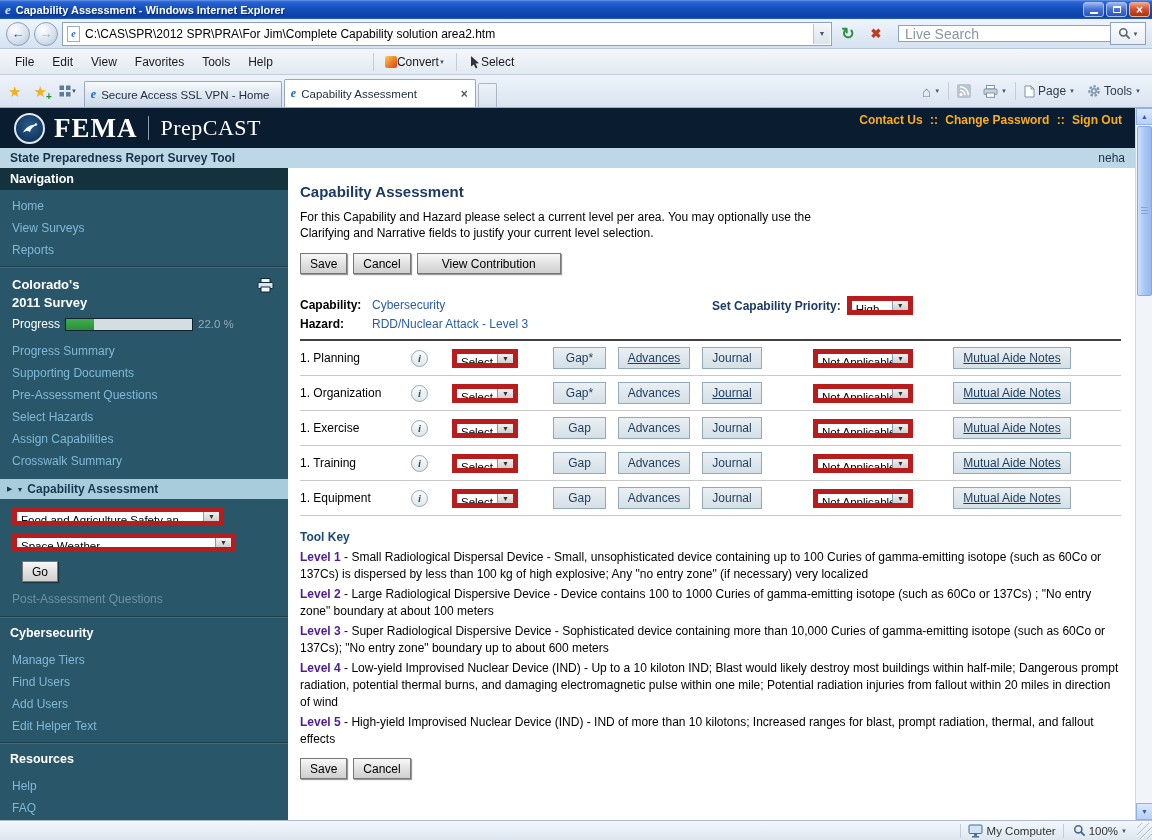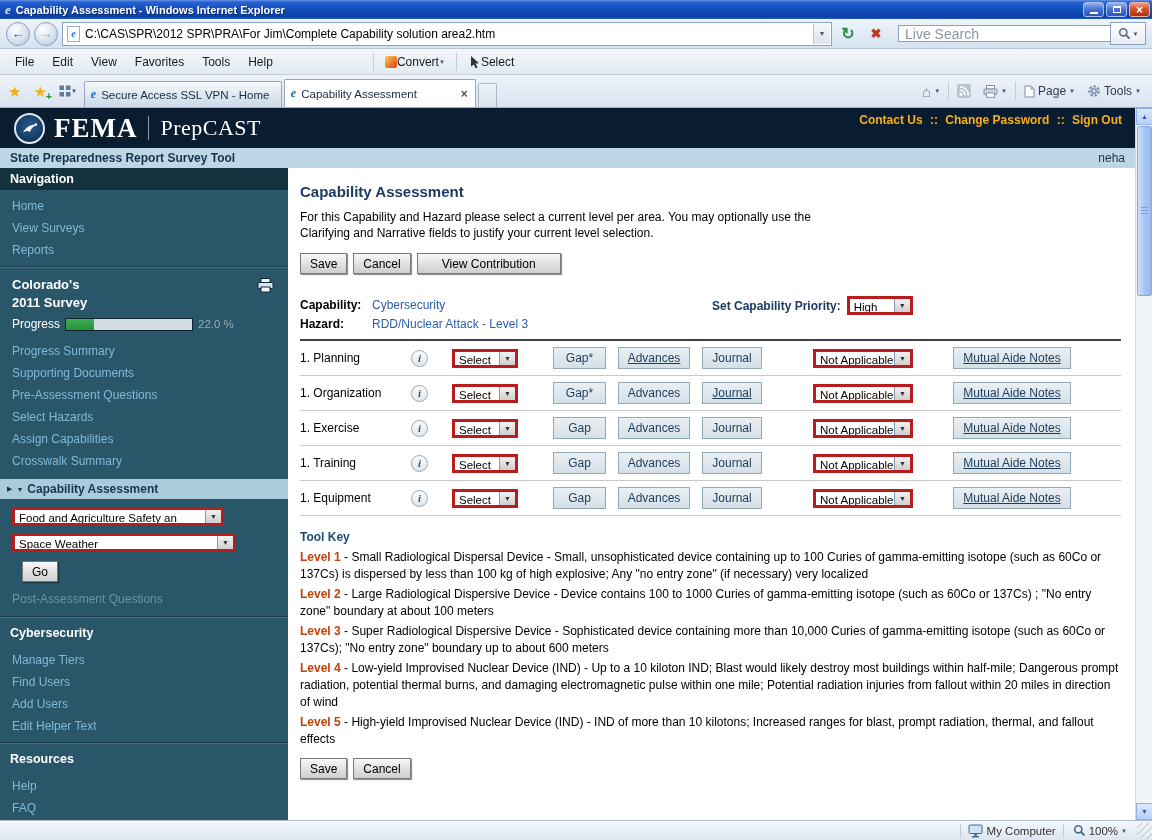--- a/index.html
+++ b/index.html
@@ -91,21 +91,21 @@
 .p-val{color:#93aab6;font-size:11.5px}
 .active-row{margin-top:2px;background:#a9ccdd;height:20px;display:flex;align-items:center;padding-left:7px;gap:4px;cursor:pointer}
 .tri{font-size:7px;color:#16384f}
 .active-row .lbl{color:#16384f;font-weight:bold}
 .side-sel{margin:8px 0 0 12px}
 .go-row{margin:9px 0 2px 22px}
 .post{color:#6c93a5;padding:8px 6px 10px 12px}
 .sec-head{color:#fff;font-weight:bold;font-size:12.5px;padding:8px 0 4px 10px}
 
 
-.xsel{display:inline-flex;align-items:stretch;background:#fff;border:3px solid #b91c1c;height:19px;font-size:11.5px;color:#000;cursor:default;vertical-align:middle}
+.xsel{display:inline-flex;align-items:stretch;background:#fff;border:5px solid #b91c1c;height:19px;font-size:11.5px;color:#000;cursor:default;vertical-align:middle}
 .xsel .xt{padding:2px 4px;white-space:nowrap;overflow:hidden;flex:1}
 .xsel .xa{width:16px;background:linear-gradient(#f2f2f2,#cfcfcf);border-left:1px solid #7f9db9;display:flex;align-items:center;justify-content:center;font-size:7px;color:#333}
 .w64{width:66px}.w100{width:100px}.w212{width:212px}.w224{width:224px}
 
 
 .btn{display:inline-flex;align-items:center;justify-content:center;height:21px;border:1px solid #777;background:linear-gradient(#f8f8f8,#e0e0e0 55%,#cfcfcf);color:#000;font-size:12px;padding:2px 9px;box-shadow:1px 1px 1px rgba(0,0,0,.4);cursor:default}
 .btn.wide{padding:2px 24px}
 
 
 .main{flex:1;padding:10px 14px 0 12px;overflow:hidden;font-size:12px;color:#000}
@@ -124,21 +124,21 @@
 .t-row{height:35px;border-bottom:1px solid #c9c9c9}
 .c-area{display:flex;align-items:center}
 .info{width:17px;height:17px;margin-left:auto;margin-right:24px;border-radius:50%;border:1px solid #98a8b4;background:linear-gradient(#fbfcfd,#dfe7ec);color:#3e5668;font:italic bold 11px "Liberation Serif",serif;display:flex;align-items:center;justify-content:center;cursor:pointer}
 .c-notes{display:flex;gap:12px}
 .lite-btn{display:inline-flex;align-items:center;justify-content:center;height:22px;border:1px solid #93a9b6;background:linear-gradient(#eaf0f4,#d4dfe6);color:#1e3c5c;font-size:12px;cursor:pointer}
 .w-gap{width:53px}.w-adv{width:72px}.w-jrn{width:60px}.w-man{width:118px}
 .u{text-decoration:underline}
 .levelkey{margin-top:14px}
 .lk-title{color:#1c4a78;font-weight:bold;margin-bottom:5px}
 .lk-p{line-height:17px;margin-bottom:3px}
-.lk-label{color:#c2410c;font-weight:bold}
+.lk-label{color:#4c1d95;font-weight:bold}
 .btnrow.bottom{margin-top:10px}
 
 
 .scrollbar{position:absolute;top:108px;right:0;bottom:20px;width:17px;background:#f1f4f9;border-left:1px solid #cfd8e4}
 .sb-btn{position:absolute;left:0;width:17px;height:17px;background:linear-gradient(#dce9fd,#b9cff6);border:1px solid #8fb0e8;color:#2a5cb8;font-size:7px;display:flex;align-items:center;justify-content:center}
 .sb-up{top:0}.sb-down{bottom:0}
 .sb-thumb{position:absolute;left:1px;top:18px;width:15px;height:170px;border:1px solid #86a8e8;border-radius:2px;background:linear-gradient(90deg,#cfe0fb,#aac6f4 50%,#9ab8ef)}
 .sb-thumb::after{content:"";position:absolute;left:3px;right:3px;top:calc(50% - 4px);height:8px;background:repeating-linear-gradient(180deg,#7fa3e0 0 1px,transparent 1px 3px)}
 
 

